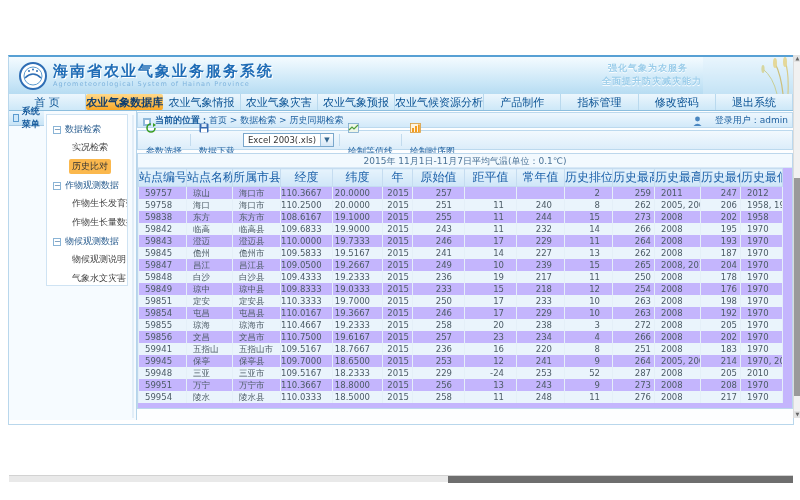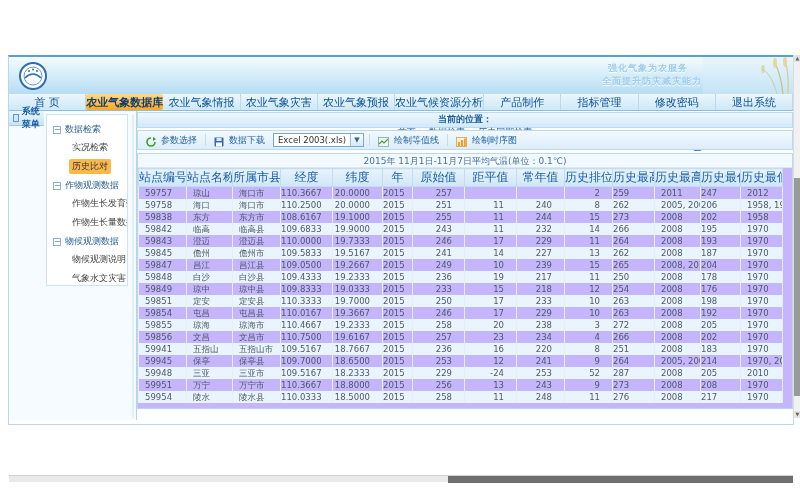--- a/index.html
+++ b/index.html
@@ -45,31 +45,31 @@
   .boxminus { width:8px; height:8px; flex:0 0 auto; border:1px solid #8ab4d6; background:#fff;
               color:#4a7aa6; font-size:8px; line-height:6px; text-align:center; }
   .tree-child { font-size:9px; color:#444; margin:2px 0 2px 16px; padding:1px 3px;
                 cursor:pointer; white-space:nowrap; overflow:hidden; }
   .tree-child.active { background:#fbb84d; border-radius:2px; color:#333; display:inline-block; margin-left:16px; }
   .tree-children { display:flex; flex-direction:column; align-items:flex-start; }
 
   .main { flex:1; display:flex; flex-direction:column; overflow:hidden; }
 
   
-  .crumbbar { height:16px; margin-top:1px; display:flex; align-items:center;
+  .crumbbar { height:16px; margin-top:1px; display:flex; align-items:flex-end;
               background:linear-gradient(#eef7fe,#d2e9f9); border:1px solid #bcd9ee;
-              font-size:9px; color:#1b5e9e; padding:0 4px;flex-direction:column; }
+              font-size:9px; color:#1b5e9e; padding:0 4px; }
   .crumb-label { font-weight:bold; }
   .crumb-right { margin-left:auto; display:flex; align-items:center; gap:13px; }
 
   
   .toolbar { height:20px; margin-top:2px; display:flex; align-items:center; gap:5px;
              background:linear-gradient(#f2f9fe,#dcedfa); border:1px solid #bcd9ee;
              font-size:9px; color:#1b5e9e; padding:0 5px; }
-  .tbtn { display:flex; align-items:flex-end; gap:5px; cursor:pointer; padding:2px 3px; white-space:nowrap; }
+  .tbtn { display:flex; align-items:flex-start; gap:12px; cursor:pointer; padding:2px 3px; white-space:nowrap;flex-direction:column; }
   .tsep { width:1px; height:12px; background:#c2dbee; }
   .tselect { display:flex; align-items:center; border:1px solid #7aa7cc; background:#fff;
              height:14px; font-size:8.5px; color:#333; }
   .tselect .val { padding:0 4px; }
   .tselect .arrow { width:13px; height:100%; background:linear-gradient(#fefefe,#d7e8f6);
                     border-left:1px solid #9fc2dd; display:flex; align-items:center; justify-content:center;
                     font-size:7px; color:#33668f; }
 
   
   .table-wrap { margin-top:3px; border:1px solid #bcd7ec; background:#c4b5fd; height:256px; overflow:hidden; }
@@ -77,21 +77,21 @@
                  background:#f2f9fe; border-bottom:1px solid #d7e8f6; }
   table.grid { border-collapse:collapse; table-layout:fixed; width:644px; }
   table.grid th { background:linear-gradient(#e6f3fc,#cfe6f8); color:#1a5fa8; font-weight:normal;
                   font-size:12px; height:14px; border:1px solid #c5dcf0; overflow:hidden; white-space:nowrap; }
   table.grid td { font-size:8.5px; color:#4c5b66; height:12px; line-height:12px;
                   border-left:1px solid #e4eff8; border-right:1px solid #e4eff8;
                   overflow:hidden; white-space:nowrap; }
   table.grid tr:nth-child(even) td { background:#eaf4fc; }
   td.al { text-align:left; padding-left:6px; }
   td.ar { text-align:right; padding-right:12px; }
-  td.ar2 { text-align:left; padding-right:3px; }
+  td.ar2 { text-align:right; padding-right:3px; }
 
   
   .vscroll { position:absolute; top:55px; right:0; width:7px; height:363px; background:#f1f1f1;
              border-left:1px solid #dcdcdc; }
   .vthumb { position:absolute; top:34%; left:0; width:7px; height:60%; background:#9a9a9a; }
   .varrow { position:absolute; left:0; width:7px; height:7px; background:#e3e3e3; color:#666;
             font-size:5px; line-height:7px; text-align:center; }
   .hscroll { position:absolute; left:8px; top:418px; width:779px; height:7px; background:#e9e9e9;
              border-top:1px solid #d2d2d2; }
   .hthumb { position:absolute; top:0; left:56%; width:44%; height:7px; background:#6e6e6e; }
@@ -104,20 +104,24 @@
   <div class="banner">
     <div class="logo">
       <svg viewBox="0 0 28 28" width="28" height="28">
         <circle cx="14" cy="14" r="13" fill="#ffffff" stroke="#2e6db4" stroke-width="2"></circle>
         <circle cx="14" cy="14" r="9" fill="none" stroke="#5b9bd0" stroke-width="1"></circle>
         <path d="M6 16 Q14 8 22 16" fill="none" stroke="#2e6db4" stroke-width="1.5"></path>
         <circle cx="10" cy="9" r="1" fill="#2e6db4"></circle>
           <circle cx="14" cy="7.5" r="1" fill="#2e6db4"></circle>
         <circle cx="18" cy="9" r="1" fill="#2e6db4"></circle>
       </svg>
+    </div>
+    <div class="titles">
+      <div class="app-title">海南省农业气象业务服务系统</div>
+      <div class="app-sub">Agrometeorological  System  of  Hainan  Province</div>
     </div>
     <div class="slogan">
       <div>强化气象为农服务</div>
       <div style="margin-right:-14px;">全面提升防灾减灾能力</div>
     </div>
     <svg class="reeds" viewBox="0 0 90 37" width="90" height="37">
       <rect width="90" height="37" fill="#d9eefb" opacity="0.4"></rect>
       <path d="M80 37 Q78 18 72 6" stroke="#cdbf7a" stroke-width="1.2" fill="none"></path>
       <path d="M85 37 Q86 15 82 4" stroke="#d8cc8a" stroke-width="1.2" fill="none"></path>
       <path d="M74 37 Q70 20 60 12" stroke="#c9ce96" stroke-width="1" fill="none"></path>

